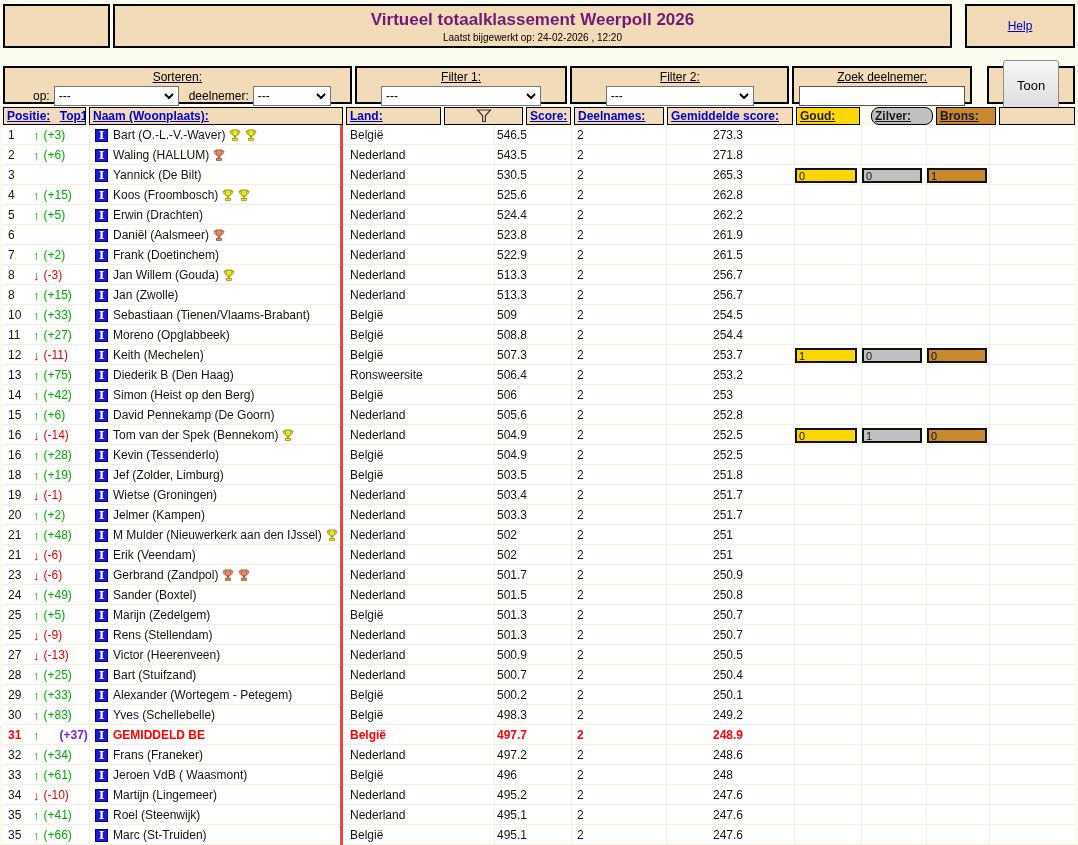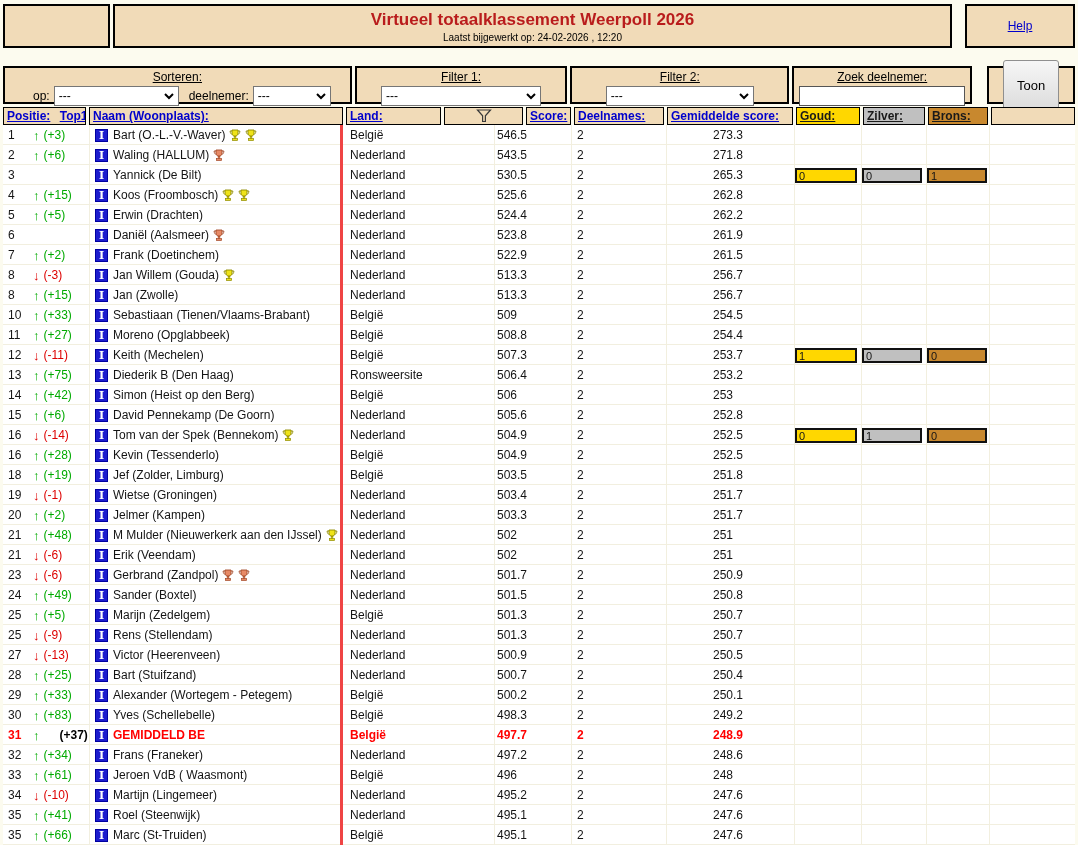--- a/index.html
+++ b/index.html
@@ -7,21 +7,21 @@
   body { font-family:"Liberation Sans", sans-serif; background:#FCFBEF; position:relative; overflow:hidden; }
   .page { position:absolute; left:0; top:0; width:1078px; height:845px; }
 
   .tanbox { background:#F1DBB8; border:2px solid #000; }
 
   
   .topbar { position:absolute; left:3px; top:4px; width:1072px; height:44px; display:flex; }
   .tb-left  { width:107px; height:44px; }
   .tb-title { flex:1; height:44px; margin-left:3px; text-align:center; padding-top:4px; }
   .tb-help  { width:110px; height:44px; margin-left:13px; display:flex; align-items:center; justify-content:center; }
-  .title    { font-size:17px; font-weight:bold; color:#b91c1c; }
+  .title    { font-size:17px; font-weight:bold; color:#701a75; }
   .subtitle { font-size:10px; color:#000; margin-top:2px; }
   a.link, .link { color:#0000CC; text-decoration:underline; cursor:pointer; font-size:12px; }
 
   
   .controls { position:absolute; left:3px; top:66px; width:1072px; height:38px; display:flex; }
   .ctrl { height:38px; padding-top:2px; }
   .ctrl-label { text-align:center; font-size:12px; color:#000; height:14px;text-decoration:underline; }
   .ctrl-sort { width:349px; }
   .ctrl-f1 { width:213px; margin-left:3px; }
   .ctrl-f2 { width:219px; margin-left:3px; }
@@ -44,21 +44,21 @@
   .th { background:#F1DBB8; border:1px solid #000; height:18px; font-size:12px; font-weight:bold; padding:1px 0 0 3px; white-space:nowrap; overflow:hidden; }
   .th a { font-size:12px; }
   .th-positie { width:83px; }
   .th-naam { width:254px; margin-left:3px; }
   .th-land { width:95px; margin-left:3px; }
   .th-funnel { width:79px; margin-left:3px; display:flex; justify-content:center; align-items:center; padding:0; }
   .th-score { width:45px; margin-left:3px; display:flex; align-items:flex-start; }
   .th-deeln { width:90px; margin-left:3px; }
   .th-gem { width:126px; margin-left:3px; }
   .th-goud { width:64px; margin-left:3px; background:#FFD700; }
-  .th-zilver { width:62px; margin-left:3px; background:#C0C0C0; }
+  .th-zilver { width:62px; margin-left:11px; background:#C0C0C0;border-radius:8px; }
   .th-brons { width:60px; margin-left:3px; background:#C8882E; }
   .th-filler { flex:1; margin-left:3px; }
   .th-dark a { color:#1a1a1a; }
 
   
   .rows { position:absolute; left:3px; top:125px; width:1072px; background:#fff; }
   .row { display:grid; grid-template-columns:28px 59px 23px 230px 152px 77px 95px 128px 67px 65px 63px auto; height:20px; align-items:center; font-size:12px; color:#141414; border-bottom:1px solid #F2EFDF; }
   .row > div { height:20px; display:flex; align-items:center; overflow:visible; white-space:nowrap; }
   .c-pos { padding-left:5px; }
   .c-move { padding-left:2px; border-right:1px solid #F2EFDF; }
@@ -932,21 +932,21 @@
         <div class="c-gem">249.2</div>
         <div class="c-goud"></div>
         <div class="c-zilver"></div>
         <div class="c-brons"></div>
         <div class="c-filler"></div>
       </div>
       <div class="row hl">
         <div class="c-pos">31</div>
         <div class="c-move">
           <span class="arrow up">↑</span>
-          <span class="" style="color: #000000; padding-left: 16px;">(+37)</span>
+          <span class="" style="color: #6d28d9; padding-left: 16px;">(+37)</span>
         </div>
         <div class="c-icon">
           <div class="info-icon">I</div>
         </div>
         <div class="c-name">
           <span>GEMIDDELD BE</span>
         </div>
         <div class="c-land">België</div>
         <div class="c-score">497.7</div>
         <div class="c-deeln">2</div>

